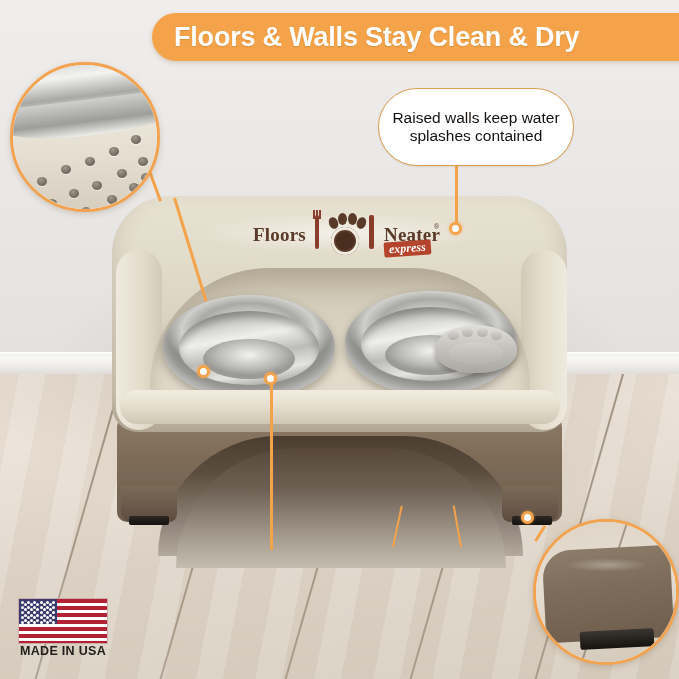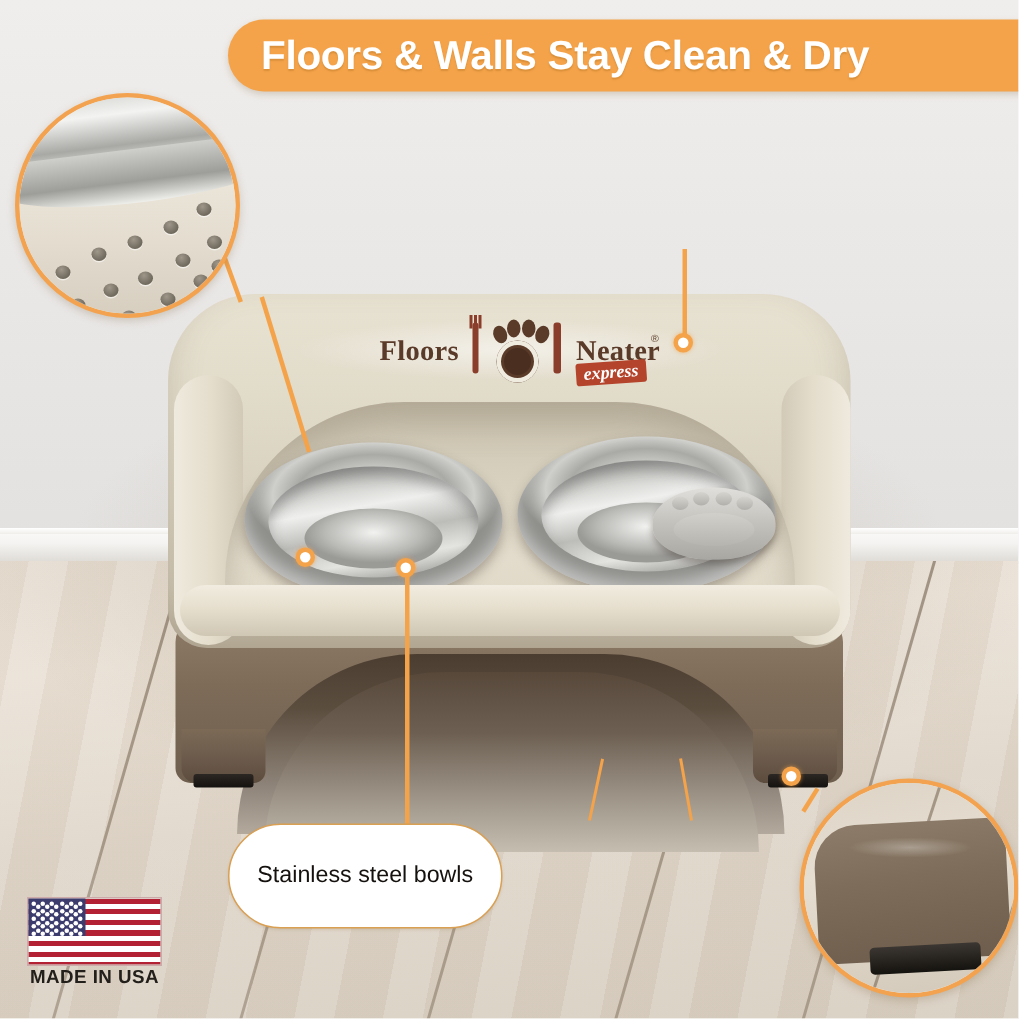--- a/index.html
+++ b/index.html
@@ -446,22 +446,22 @@
     </div>
     <div class="ft-leg"></div>
     <div class="ft-leg-hl"></div>
     <div class="ft-rubber"></div>
   </div>
 
   <div class="title-banner">
     <span class="title-text">Floors &amp; Walls Stay Clean &amp; Dry</span>
   </div>
 
-  <div class="callout" id="callout-bowls">
-    <span>Stainless steel bowls</span>
+  <div class="callout" id="callout-walls">
+    <span>Raised walls keep water splashes contained</span>
   </div>
 
   <div id="made-in-usa">
     <div class="flag">
       <div class="canton" id="canton">
           <i class="star" style="left: 2.2px; top: 1.6px;"></i>
           <i class="star" style="left: 8.3px; top: 1.6px;"></i>
           <i class="star" style="left: 14.4px; top: 1.6px;"></i>
           <i class="star" style="left: 20.5px; top: 1.6px;"></i>
           <i class="star" style="left: 26.6px; top: 1.6px;"></i>

